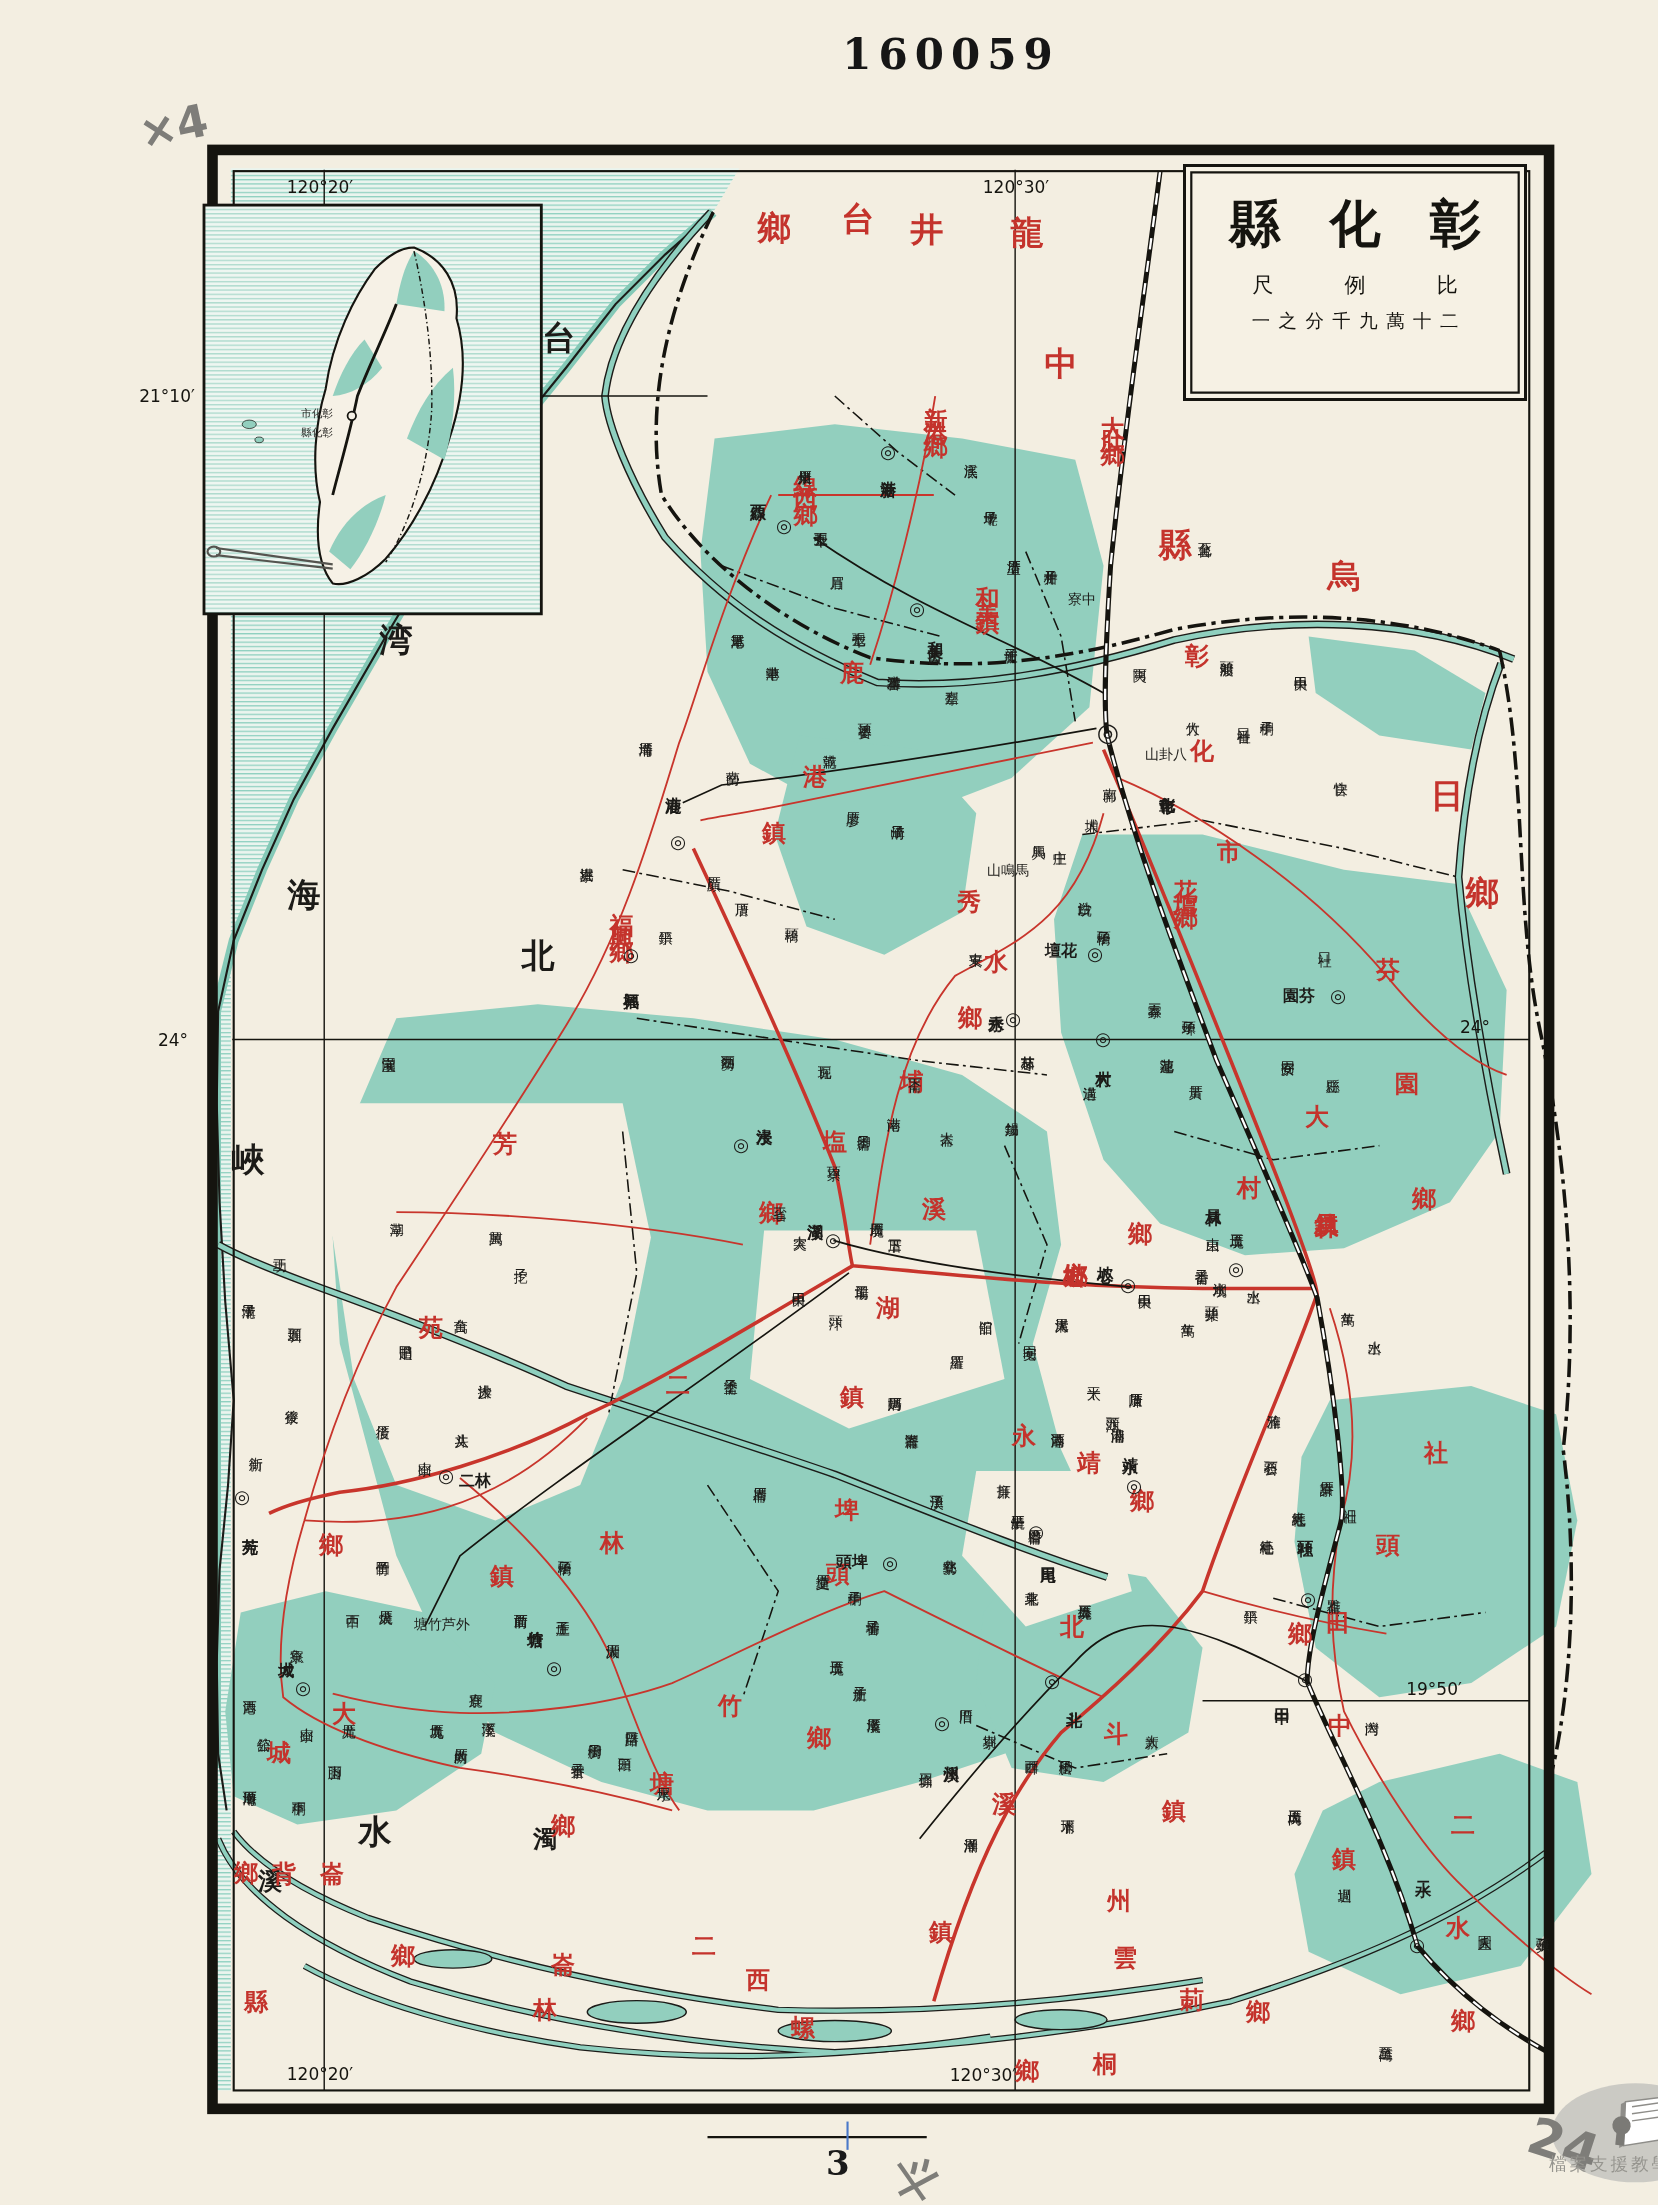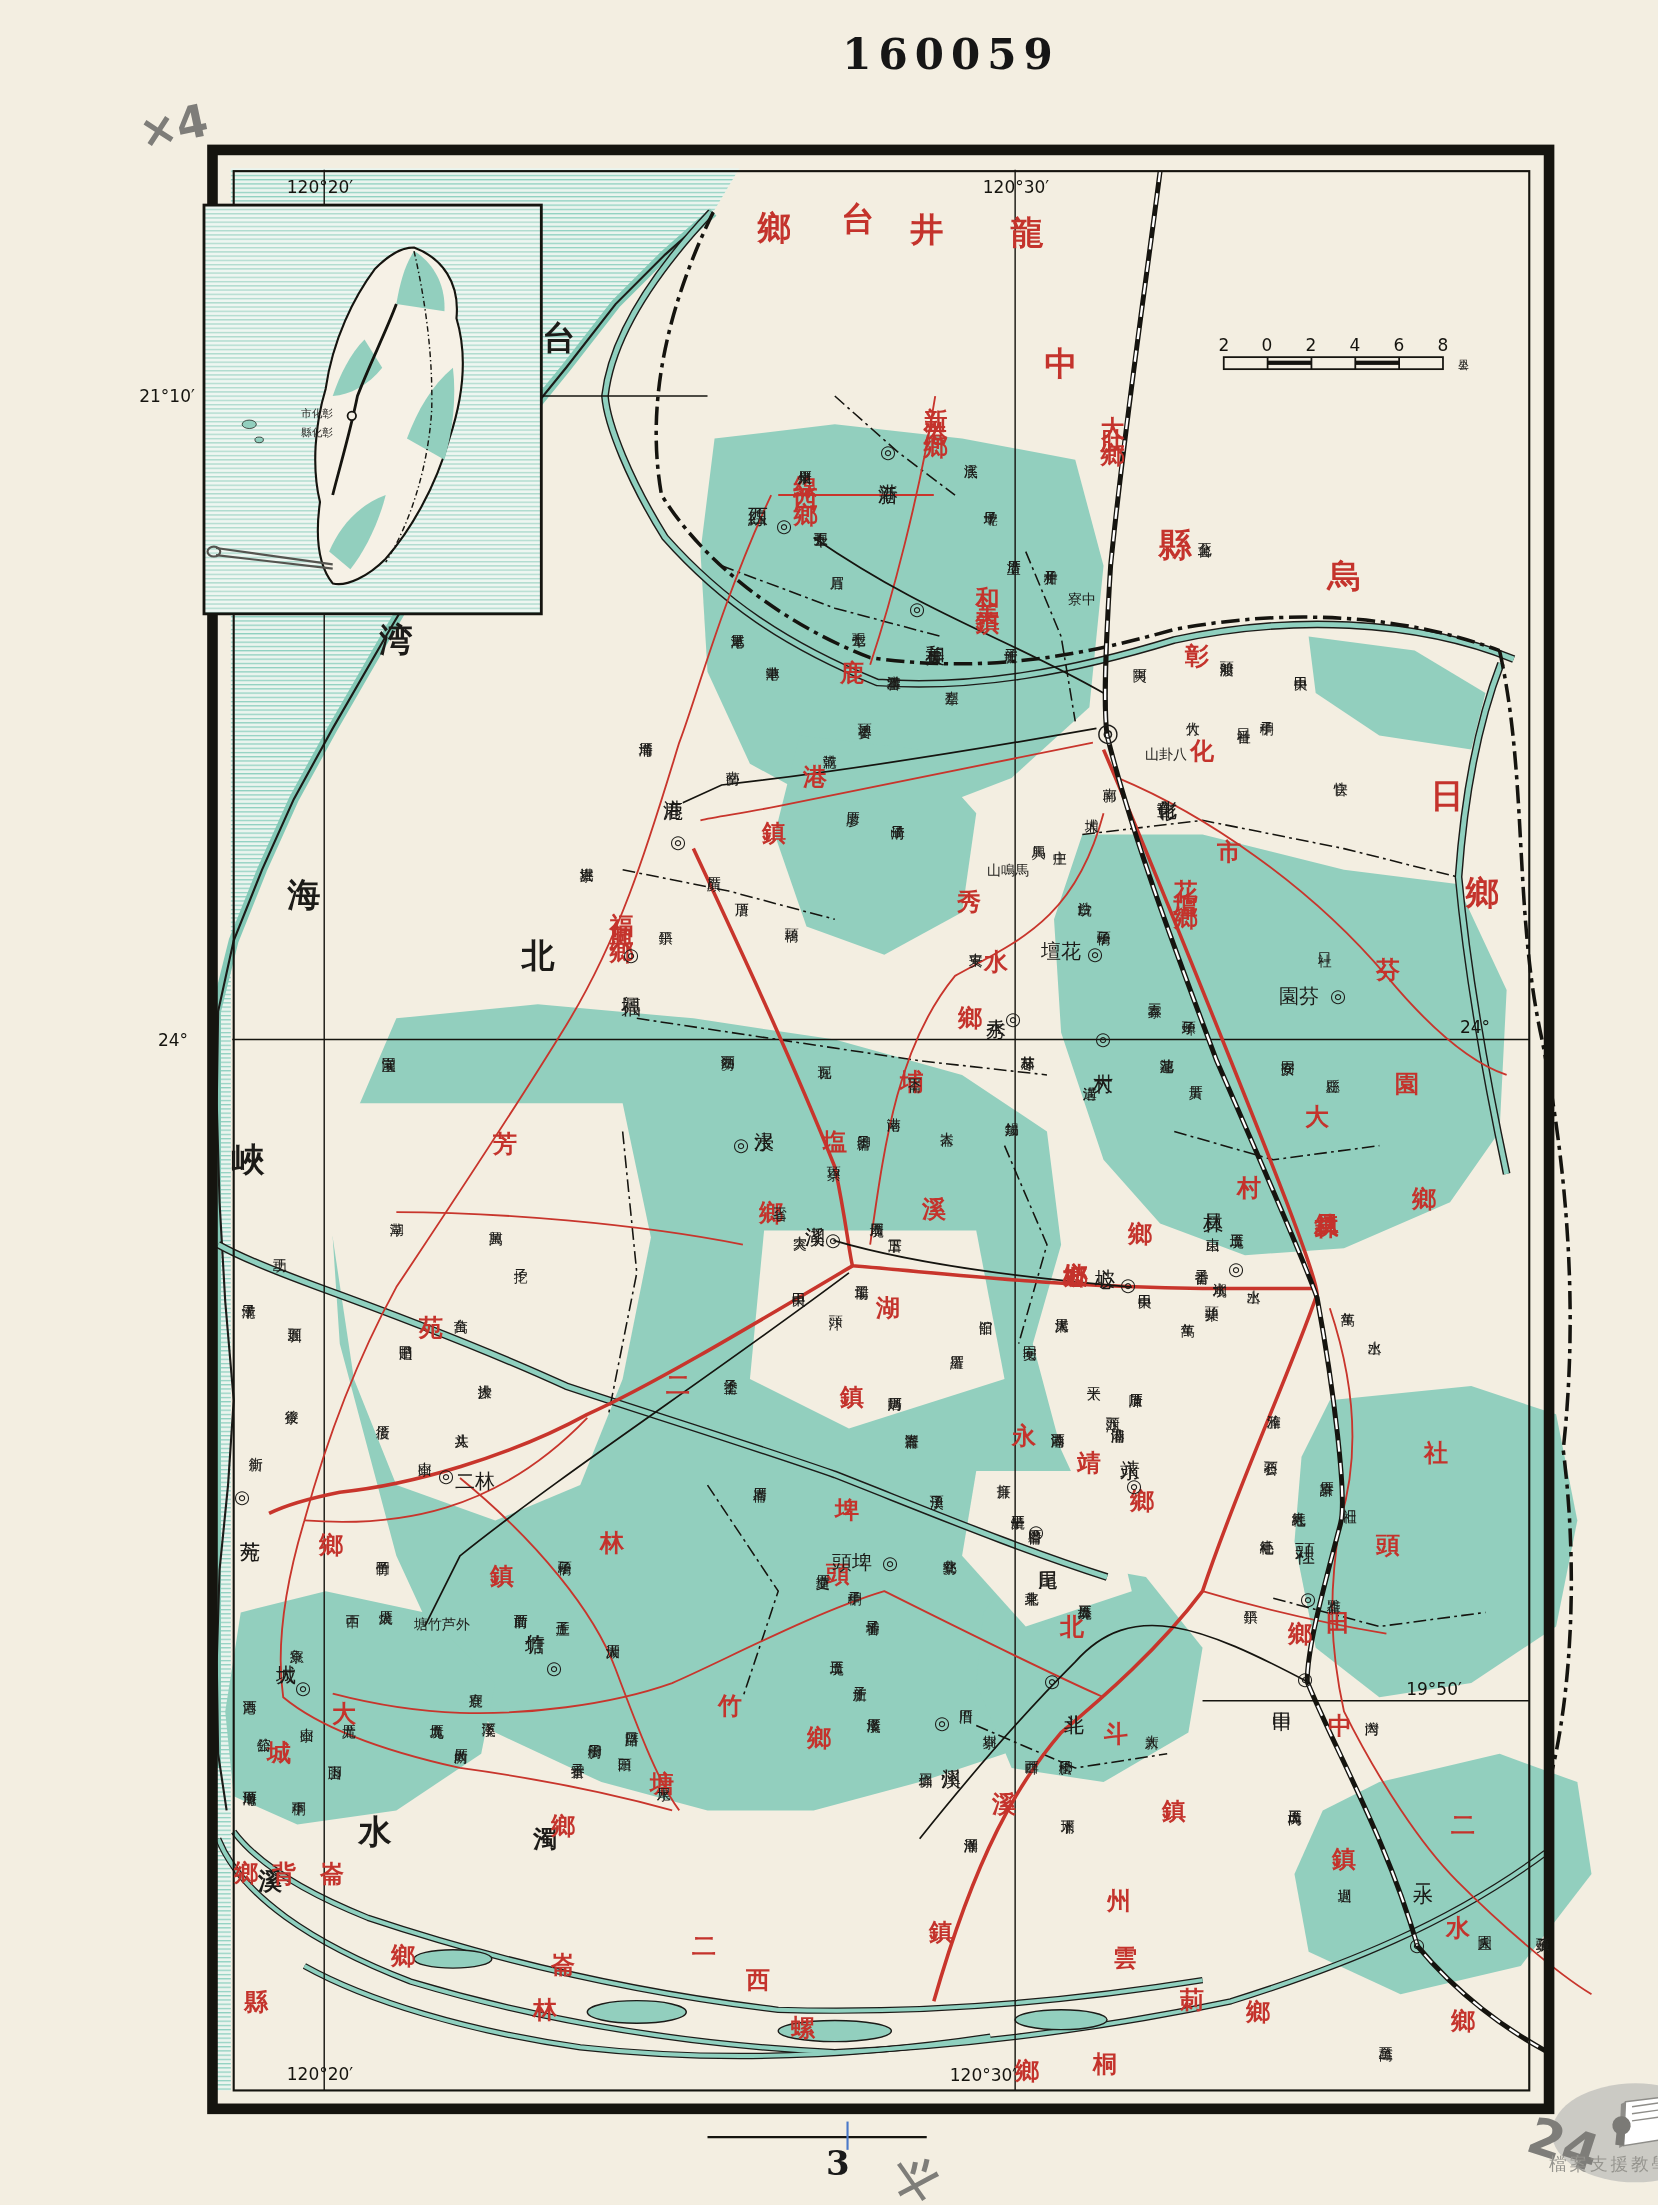--- a/index.html
+++ b/index.html
@@ -6,21 +6,21 @@
   #page{position:relative;width:1659px;height:2205px;background:#f3eee1;overflow:hidden;
         font-family:"Liberation Serif","DejaVu Serif",serif;}
   svg.layer{position:absolute;left:0;top:0;}
   
   .lbl{position:absolute;transform:translate(-50%,-50%);white-space:nowrap;line-height:1.04;
        font-family:"Liberation Serif","DejaVu Serif",serif;z-index:30;}
   .lbl.v{writing-mode:vertical-rl;text-orientation:upright;transform:translate(-50%,0);}
   .lbl.red{color:#c4332c;} .lbl.blk{color:#1c1b18;}
   .lbl.xl{font-size:33px;font-weight:bold;}
   .lbl.lg{font-size:24px;font-weight:bold;}
-  .lbl.md{font-size:20px;}
+  .lbl.md{font-size:16px;font-weight:bold;}
   .lbl.sm{font-size:14px;}
   .lbl.xs{font-size:10.6px;}
   .lbl.sp{letter-spacing:.55em;}
   .lbl.sym{font-size:18.4px;font-weight:bold;transform:translate(-50%,-50%);}
   .lbl.symlg{font-size:25.5px;font-weight:bold;transform:translate(-50%,-50%);}
   .gr{position:absolute;transform:translate(-50%,-50%);font-size:17px;color:#15140f;
       font-family:"DejaVu Sans","Liberation Sans",sans-serif;z-index:31;white-space:nowrap;}
   
   #doc-number{position:absolute;left:951px;top:30px;transform:translateX(-50%);
       font-size:42px;font-weight:bold;letter-spacing:7px;color:#161616;z-index:40;
@@ -228,20 +228,27 @@
         <line x1="31" y1="34" x2="71" y2="24" stroke="#8e8d89" stroke-width="2"></line>
         <line x1="32" y1="44" x2="72" y2="34" stroke="#8e8d89" stroke-width="2"></line>
         <circle cx="18" cy="52" r="13" fill="#7b7a76"></circle>
         <rect x="12" y="58" width="12" height="22" fill="#7b7a76"></rect>
       </g>
     </g>
   </svg>
 
   <div id="doc-number">160059</div>
 
+  <div id="title-box">
+    <div class="inner">
+      <div id="map-title">縣 化 彰</div>
+      <div id="scale-label">尺 例 比</div>
+      <div id="scale-ratio">一之分千九萬十二</div>
+    </div>
+  </div>
 
   <div class="gr" style="left:1224px;top:345px">2</div>
   <div class="gr" style="left:1267px;top:345px">0</div>
   <div class="gr" style="left:1311px;top:345px">2</div>
   <div class="gr" style="left:1355px;top:345px">4</div>
   <div class="gr" style="left:1399px;top:345px">6</div>
   <div class="gr" style="left:1443px;top:345px">8</div>
   <div class="lbl blk xs" style="left:1458px;top:351px;transform:none;writing-mode:vertical-rl;text-orientation:upright">公里</div>
 
   <div class="lbl blk xs" style="left:317px;top:414px">市化彰</div>

